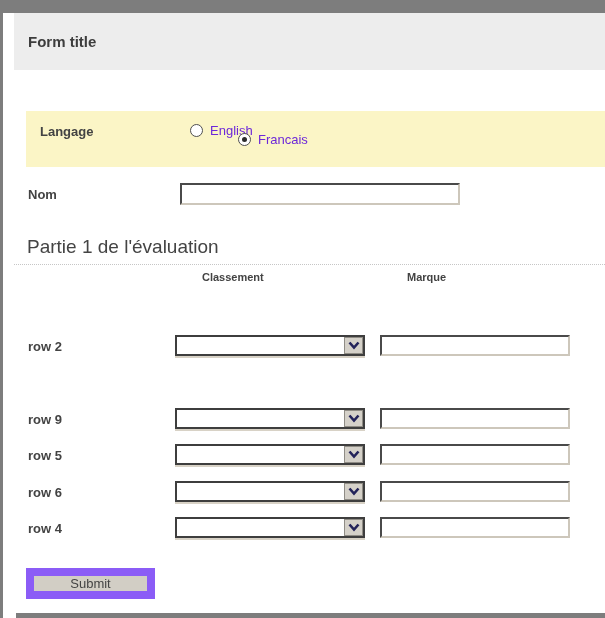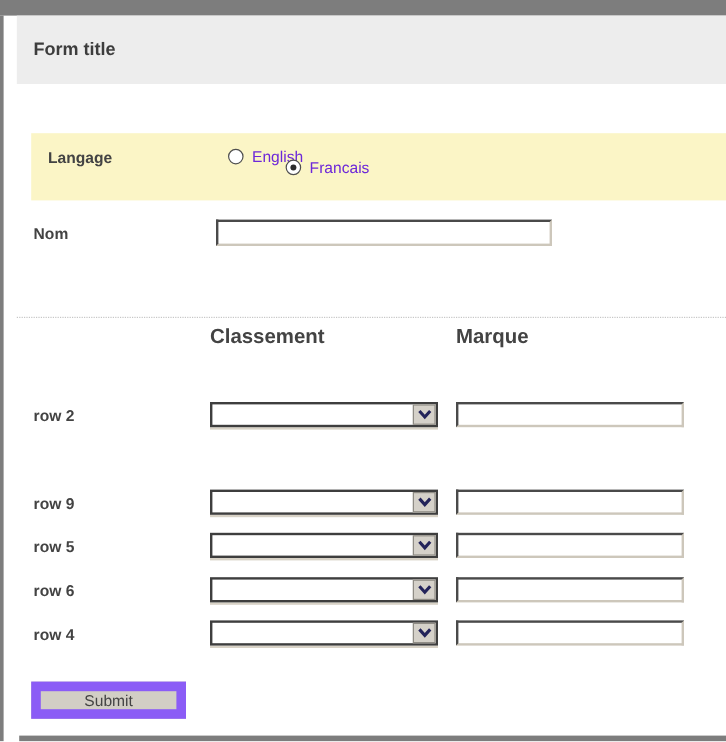--- a/index.html
+++ b/index.html
@@ -79,21 +79,21 @@
   }
   
   .section-title {
     position: absolute; left: 27px; top: 236px;
     font-size: 19px; font-weight: normal; color: #444444;
   }
   .section-divider {
     position: absolute; left: 14px; top: 264px; width: 591px; height: 0;
     border-top: 1px dotted #c6c6c6;
   }
-  .col-header { position: absolute; top: 271px; font-size: 17px; font-weight: bold; color: #434343; }
+  .col-header { position: absolute; top: 271px; font-size: 11px; font-weight: bold; color: #434343; margin-left: 27px; }
   .col-header.classement { left: 175px; }
   .col-header.marque { left: 380px; }
   
   .eval-row { position: absolute; left: 0; width: 605px; height: 22px; }
   .row-label {
     position: absolute; left: 28px; top: 4px;
     font-size: 13px; font-weight: bold; color: #434343; white-space: nowrap;
   }
   .select {
     position: absolute; left: 175px; top: 0; width: 190px; height: 21px;
@@ -150,20 +150,21 @@
     </div>
     <div class="radio-row r1">
       <span class="radio selected"></span>
       <span class="radio-label">Francais</span>
     </div>
   </div>
 
   <span class="nom-label">Nom</span>
   <input type="text" class="nom-input" value="" style="">
 
+  <span class="section-title">Partie 1 de l'évaluation</span>
   <div class="section-divider"></div>
 
   <span class="col-header classement">Classement</span>
   <span class="col-header marque">Marque</span>
 
 
   <div class="eval-row" style="top:335px">
     <span class="row-label">row 2</span>
     <div class="select">
       <span class="select-value"></span>

